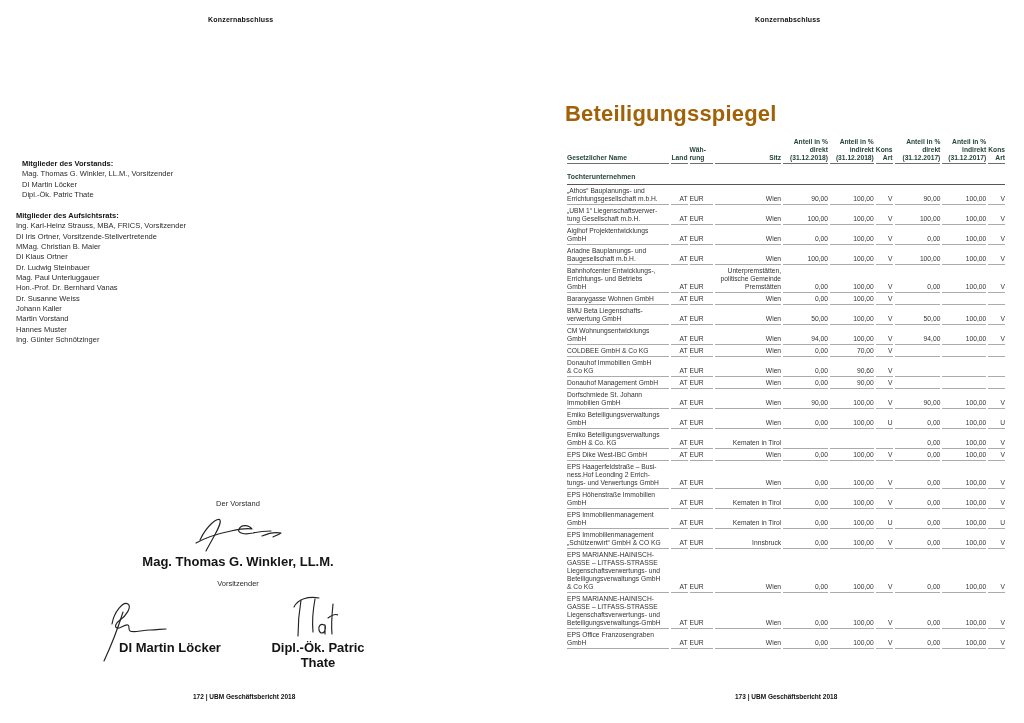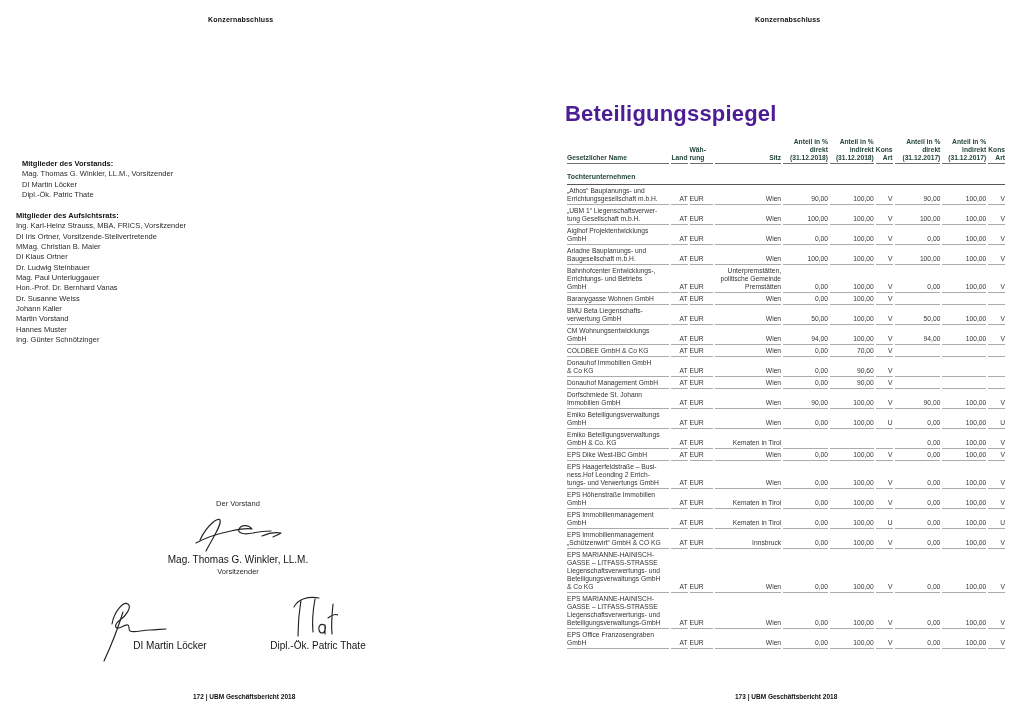--- a/index.html
+++ b/index.html
@@ -19,22 +19,22 @@
   .people-block{font-size:7.5px;line-height:10.35px;color:#2b2b2b;}
   .people-title{font-weight:bold;color:#141414;}
   .vorstand-block{left:22px;top:159px;width:260px;}
   .aufsichtsrat-block{left:16px;top:211px;width:260px;}
 
   
   .signing{left:18px;top:483px;width:440px;text-align:center;font-size:7.5px;color:#2b2b2b;}
   .signing .board-label{margin-top:16px;}
   .sig-svg{display:block;margin:0 auto;}
   .sig-svg path{fill:none;stroke:#232323;stroke-width:1.15;stroke-linecap:round;stroke-linejoin:round;}
-  .sign-name{font-size:10px;font-weight:normal;color:#141414;}
-  .sign-role{font-size:7.5px;margin-top:2px;}
+  .sign-name{font-size:13px;font-weight:bold;color:#141414;}
+  .sign-role{font-size:7.5px;margin-top:10px;}
   .name2{left:105px;top:640px;width:130px;text-align:center;}
   .name3{left:253px;top:640px;width:130px;text-align:center;}
   .sig2{left:100px;top:586px;}
   .sig3{left:290px;top:594px;}
   .sig1-wrap{margin-top:4px;}
 
   
   .bet-title{left:565px;top:101px;font-size:22px;font-weight:bold;letter-spacing:.2px;}
 
   .tablewrap{left:565px;top:138px;width:442px;}
@@ -108,21 +108,21 @@
   <path d="M43,10 C42,20 41,31 42,40"></path>
   <path d="M38,24 C42,21 46,20 48,21"></path>
 </svg>
 <div class="abs sign-name name2">DI Martin Löcker</div>
 <div class="abs sign-name name3">Dipl.-Ök. Patric Thate</div>
 
 <div class="abs footer footer-left">172 | UBM Geschäftsbericht 2018</div>
 
 <div class="abs running-head rh-right">Konzernabschluss</div>
 
-<div class="abs bet-title" style="color: #4c1d95;">Beteiligungsspiegel</div>
+<div class="abs bet-title" style="color: #a16207;">Beteiligungsspiegel</div>
 
 <div class="abs tablewrap">
   <table class="bet">
     <colgroup>
       <col class="c-name">
         <col class="c-land">
         <col class="c-rung">
         <col class="c-sitz">
       <col class="c-n1">
         <col class="c-n2">

